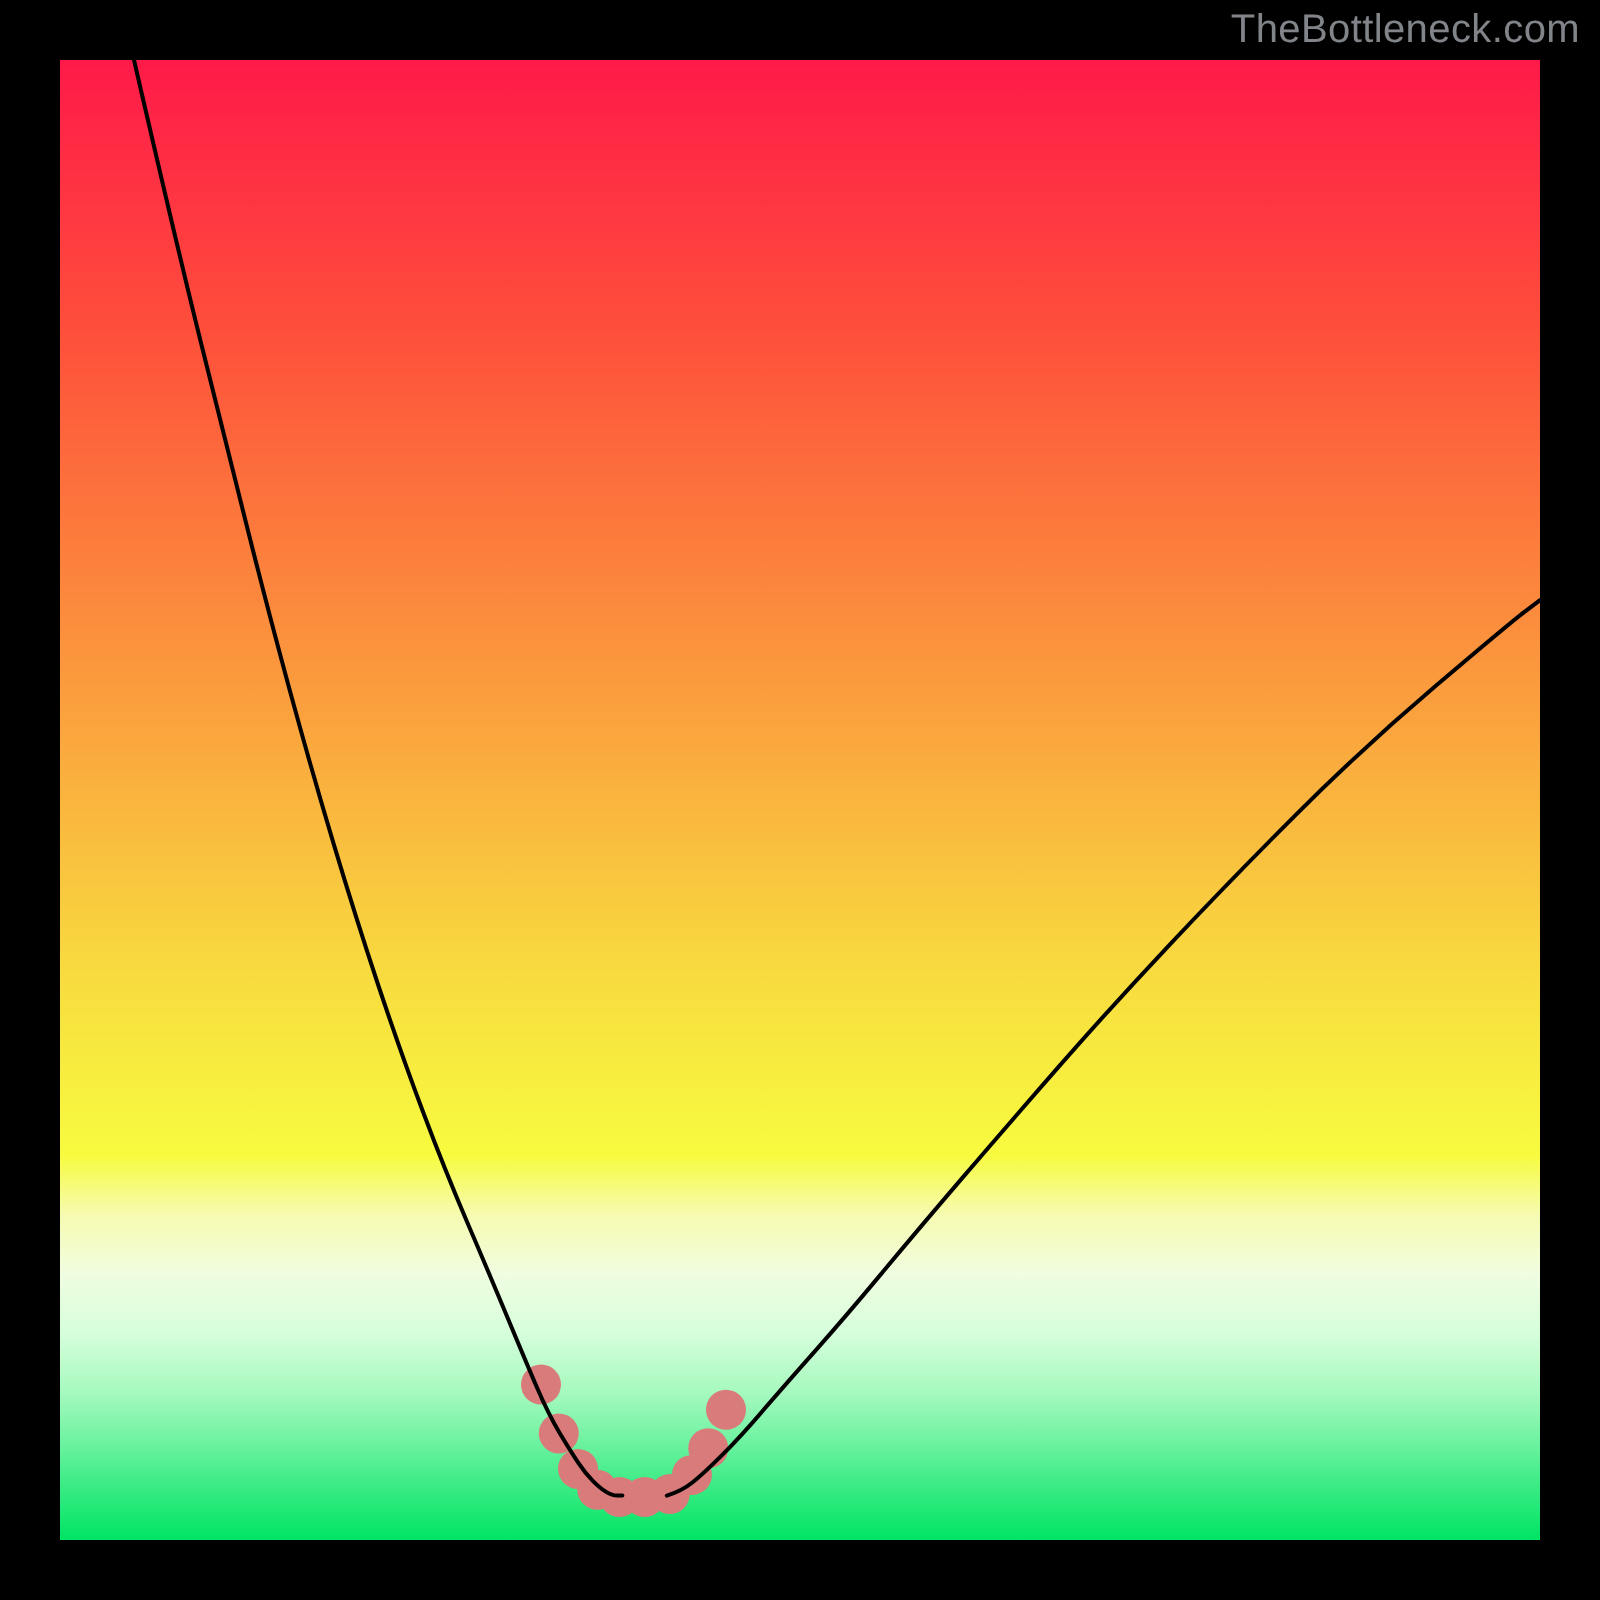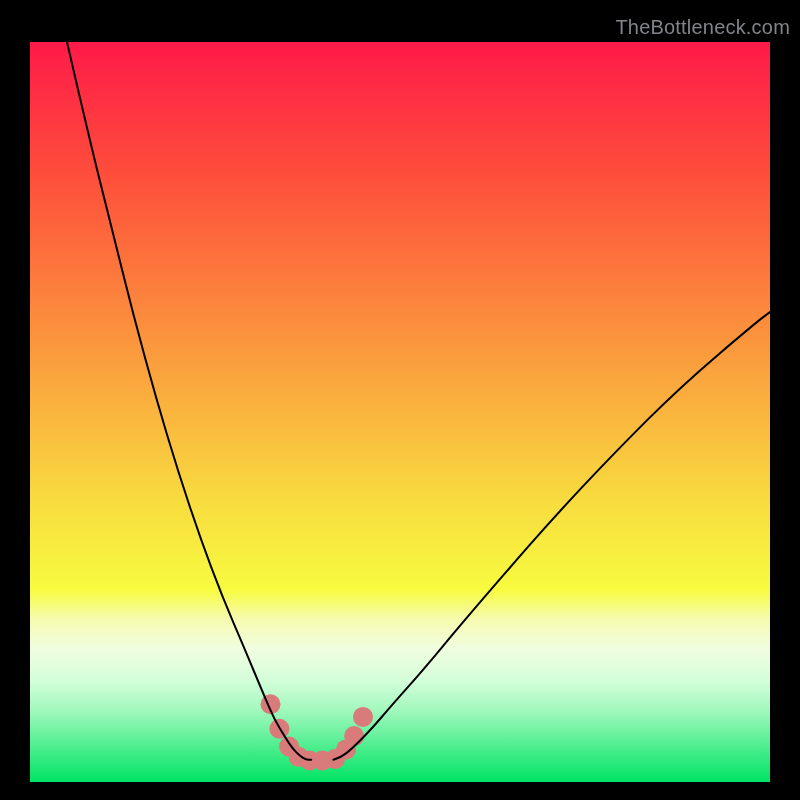--- a/index.html
+++ b/index.html
@@ -8,21 +8,20 @@
     width: 800px;
     height: 800px;
     background: #000;
     overflow: hidden;
   }
   .outer {
     width: 800px;
     height: 632px;
     background: #000;
     position: relative;
-    margin-top: 12px;
   }
   .attribution {
     position: absolute;
     top: 4px;
     right: 10px;
     font-family: Arial, Helvetica, sans-serif;
     font-size: 20px;
     color: #81858a;
     letter-spacing: 0.2px;
     font-weight: 500;

